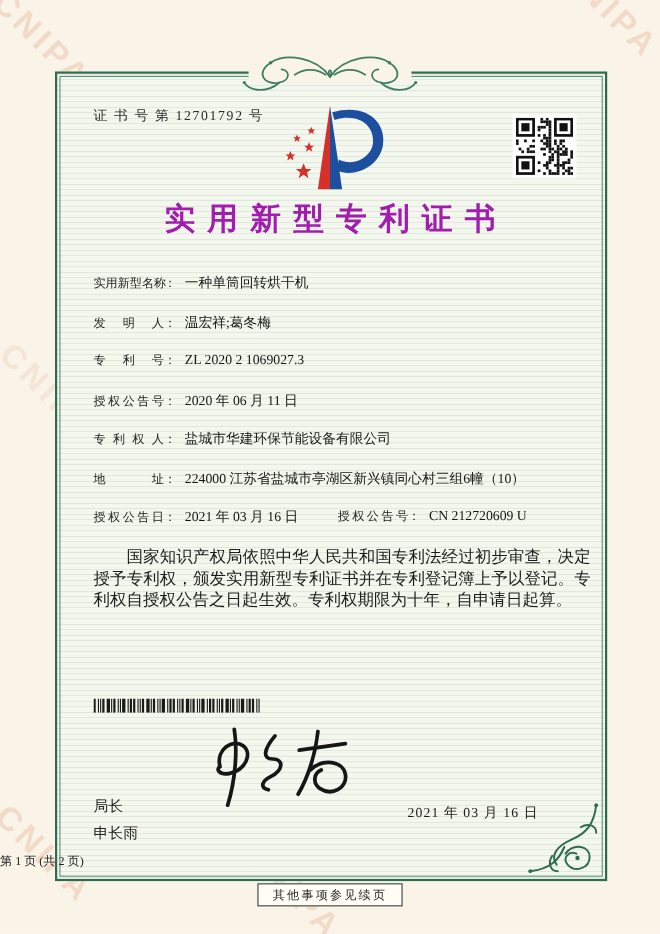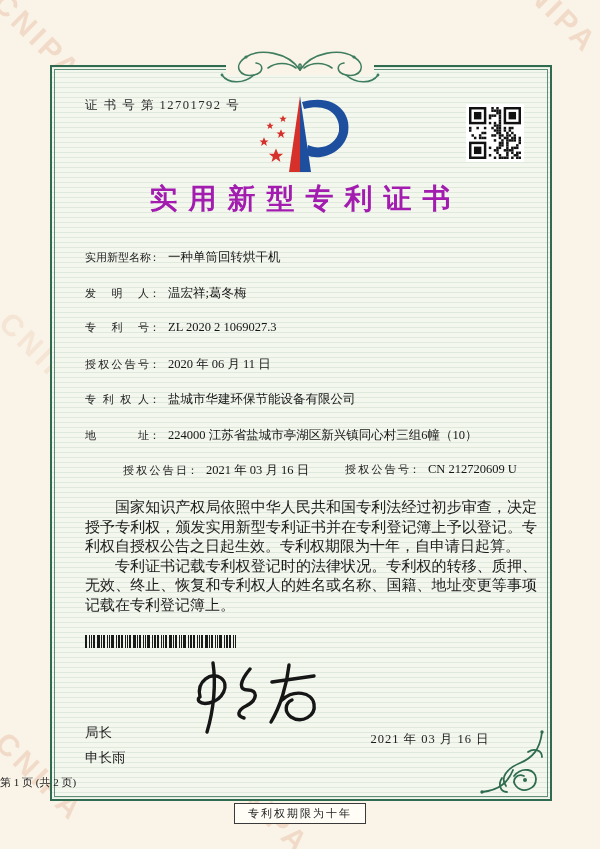--- a/index.html
+++ b/index.html
@@ -31,21 +31,21 @@
 
   .title{position:absolute;left:0;right:0;top:180px;text-align:center;
          font-size:28px;font-weight:bold;letter-spacing:11px;text-indent:11px;color:#a21caf;}
 
   .fields{position:absolute;left:85px;top:249px;width:444px;}
   .field-row{height:20px;margin-bottom:15.5px;white-space:nowrap;font-size:12.5px;}
   .flabel{display:inline-block;width:64px;font-size:11px;text-align:justify;text-align-last:justify;
           vertical-align:baseline;color:#222;}
   .fcolon{font-size:11px;margin-right:8px;color:#222;}
   .fvalue{font-size:12.5px;color:#151515;}
-  .grant-row{display:flex;margin-left:38px;}
+  .grant-row{display:flex;}
   .grant-first{width:222px;}
 
   .paragraphs{position:absolute;left:85px;top:498px;width:452px;
               font-size:15px;line-height:19.5px;text-align:justify;color:#1b1b1b;}
   .paragraphs p{margin:0;text-indent:2em;}
 
   .barcode{position:absolute;left:85px;top:635px;}
 
   .director{position:absolute;left:85px;top:683px;font-size:13.5px;line-height:25px;color:#222;margin-top:37px;}
   .signature{position:absolute;left:172px;top:655px;}
@@ -277,21 +277,20 @@
         <span class="flabel">授权公告日</span><span class="fcolon">：</span><span class="fvalue">2021 年 03 月 16 日</span>
       </span>
       <span>
         <span class="flabel">授权公告号</span><span class="fcolon">：</span><span class="fvalue">CN 212720609 U</span>
       </span>
     </div>
   </div>
 
   <div class="paragraphs">
     <p>国家知识产权局依照中华人民共和国专利法经过初步审查，决定授予专利权，颁发实用新型专利证书并在专利登记簿上予以登记。专利权自授权公告之日起生效。专利权期限为十年，自申请日起算。</p>
-    <p>专利证书记载专利权登记时的法律状况。专利权的转移、质押、无效、终止、恢复和专利权人的姓名或名称、国籍、地址变更等事项记载在专利登记簿上。</p>
   </div>
 
   <svg class="barcode" id="barcode-svg" width="156" height="13" viewBox="0 0 156 13">
       <rect x="0" y="0" width="2" height="13" fill="#1a1a1a"></rect>
       <rect x="4" y="0" width="1" height="13" fill="#1a1a1a"></rect>
       <rect x="6" y="0" width="1" height="13" fill="#1a1a1a"></rect>
       <rect x="8" y="0" width="2" height="13" fill="#1a1a1a"></rect>
       <rect x="12" y="0" width="3" height="13" fill="#1a1a1a"></rect>
       <rect x="16" y="0" width="1" height="13" fill="#1a1a1a"></rect>
       <rect x="18" y="0" width="2" height="13" fill="#1a1a1a"></rect>
@@ -354,15 +353,15 @@
       <path d="M100,27 L142,21"></path>
       <path d="M117,10 C115,30 108,52 99,67"></path>
       <path d="M110,45 C122,34 140,37 142,49 C144,61 130,69 119,62 C112,57 113,48 120,45"></path>
     </g>
   </svg>
 
   <div class="issue-date">2021 年 03 月 16 日</div>
 
   <div class="page-info">第 1 页 (共 2 页)</div>
 
-  <div class="cont-box">专利权期限为十年</div>
+  <div class="cont-box">其他事项参见续页</div>
 
 </div>
 
 </body></html>

